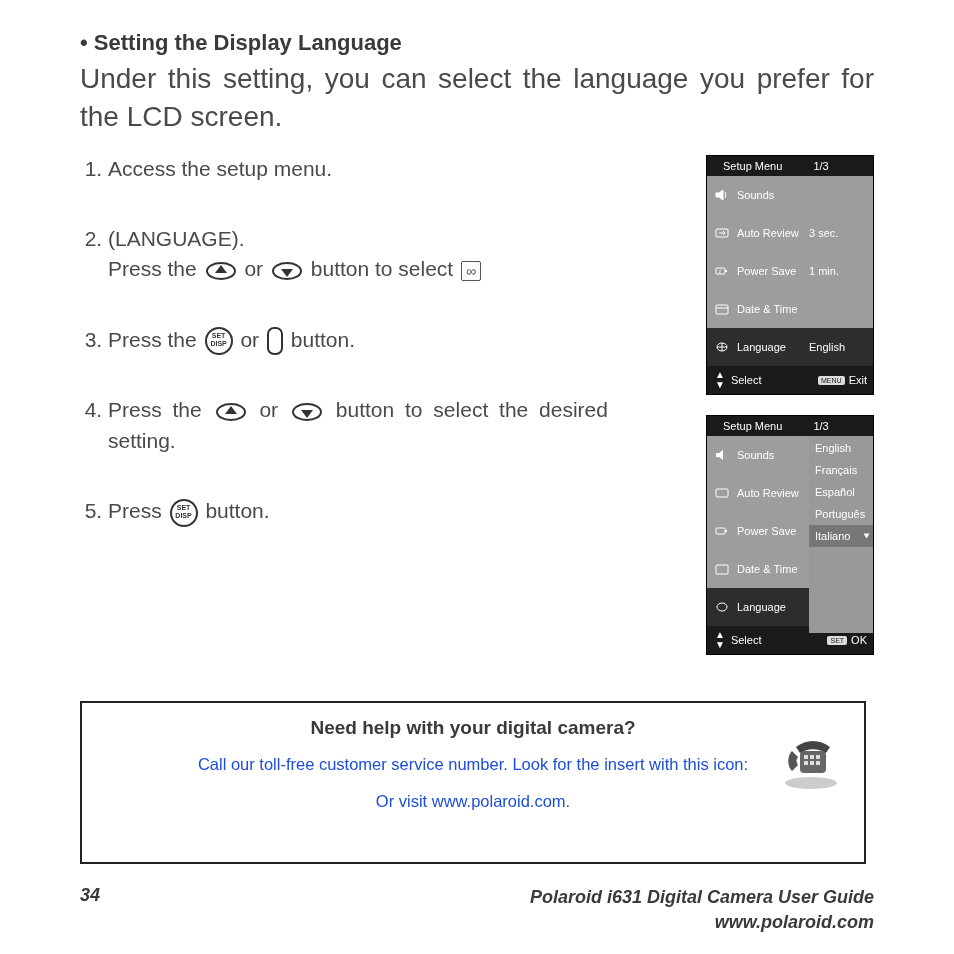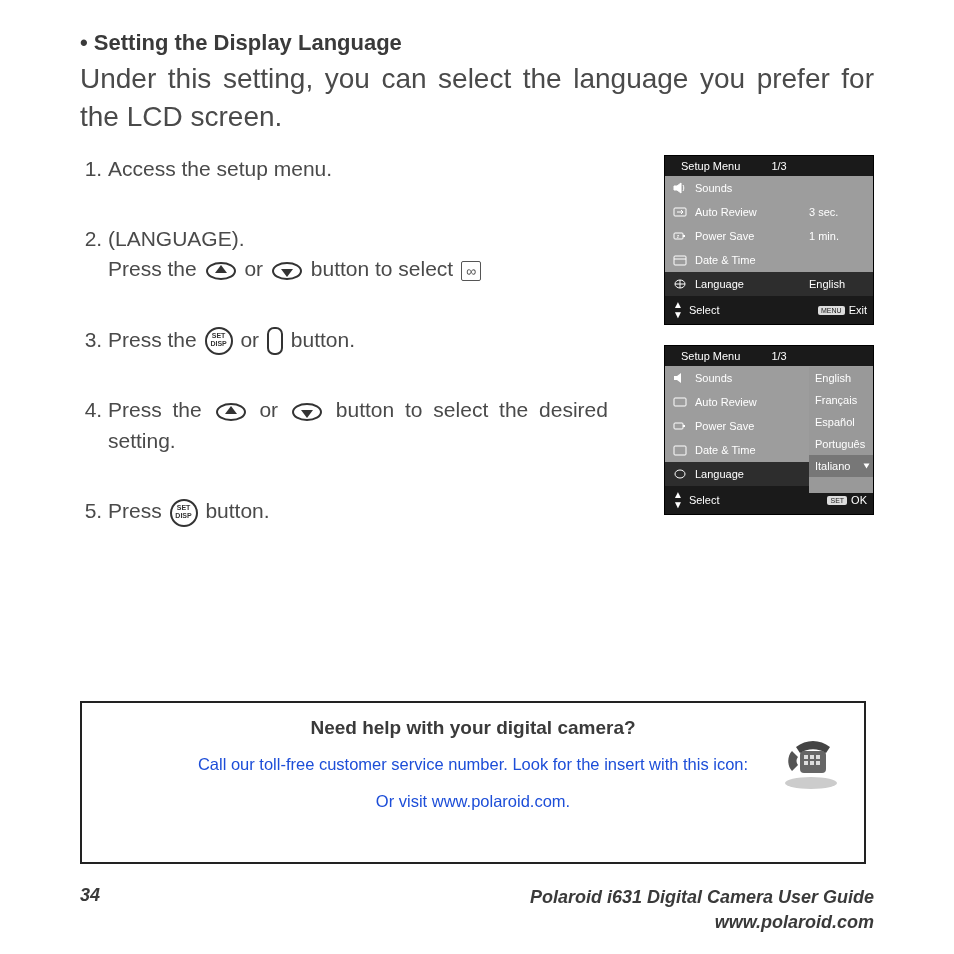--- a/index.html
+++ b/index.html
@@ -107,40 +107,40 @@
     margin: 0 2px;
     border-radius: 2px;
     color: #555;
   }
 
   
   .shots {
     position: absolute;
     top: 155px;
     right: 80px;
-    width: 210px;
+    width: 168px;
     font-family: Arial, sans-serif;
     font-size: 11px;
   }
   .menu {
     border: 1px solid #000;
     margin-bottom: 20px;
     background: #9d9d9d;
     color: #fff;
   }
   .menu-head {
     background: #1a1a1a;
     padding: 4px 6px 4px 16px;
     font-size: 11px;
   }
   .menu-head .ptag { margin-left: 28px; }
   .menu-row {
     display: flex;
     align-items: center;
-    padding: 5px 6px;
+    padding: 12px 6px;
     color: #fff;
     font-size: 11px;
     background: #9d9d9d;
   }
   .menu-row.hl  { background: #2d2d2d; justify-content: flex-end; }
   .menu-row .micon {
     width: 18px;
     height: 14px;
     display: inline-flex;
     align-items: center;

